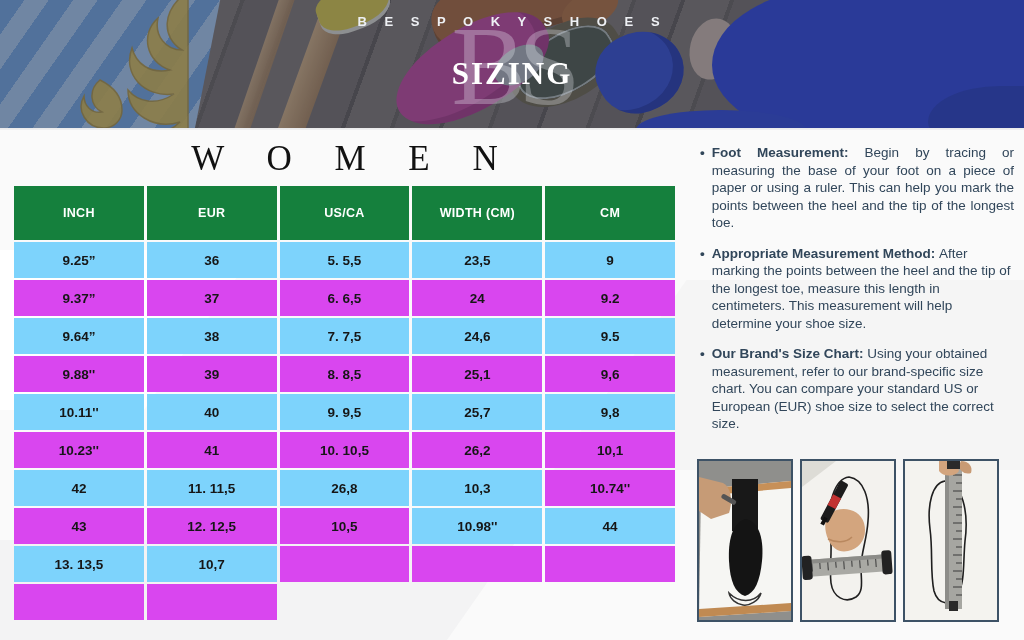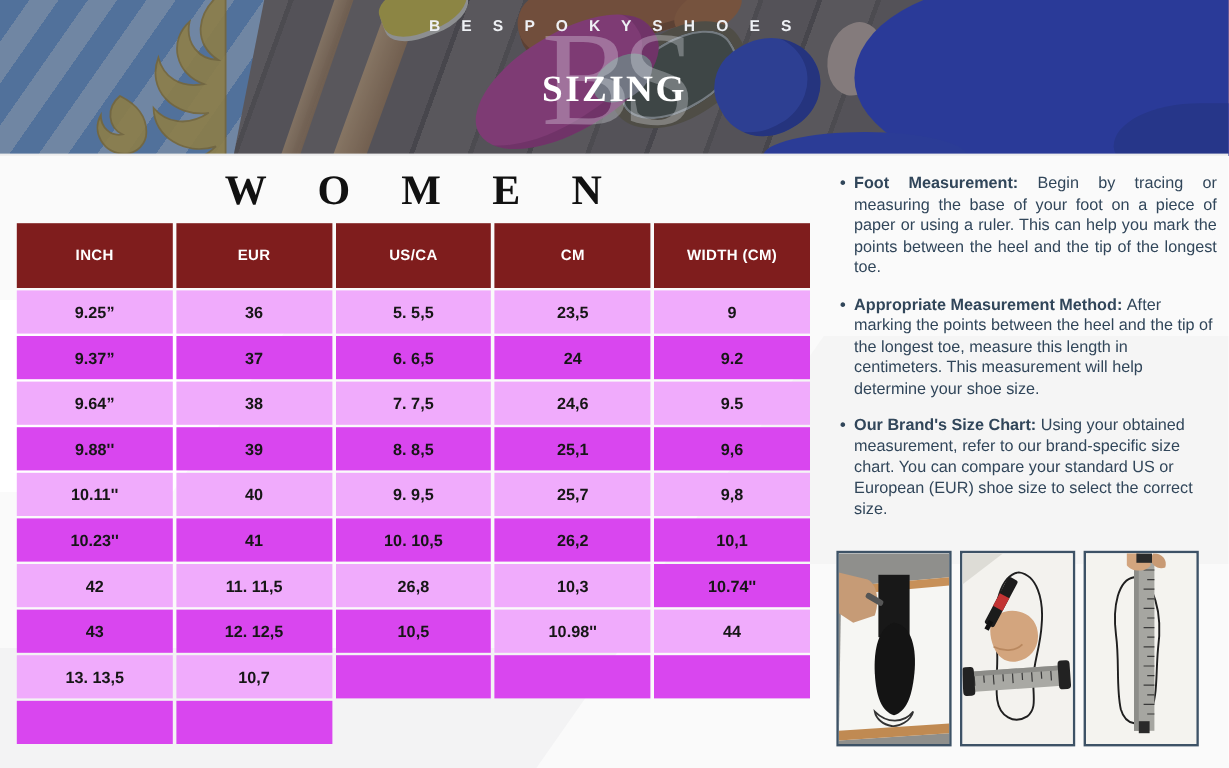--- a/index.html
+++ b/index.html
@@ -43,28 +43,28 @@
   .watermark{position:absolute; left:0; top:14px; width:100%; text-align:center;
     font-family:"Liberation Serif", serif; font-size:112px; line-height:104px; letter-spacing:-8px;
     color:rgba(240,242,248,0.30); font-weight:400;}
   .banner-title{position:absolute; left:0; top:56px; width:100%; text-align:center;
     font-family:"Liberation Serif", serif; font-size:31px; font-weight:700; letter-spacing:2px; color:#ffffff;}
   .banner-edge{position:absolute; left:0; top:128px; width:100%; height:4px; background:linear-gradient(#e9e9ea,#fafafa);}
 
   
   .left-col{position:absolute; left:14px; top:136px; width:661px;}
   .women-title{height:46px; line-height:46px; text-align:center;
-    font-family:"Liberation Serif", serif; font-size:35px; font-weight:700;
+    font-family:"Liberation Serif", serif; font-size:35px; font-weight:400;
     letter-spacing:17px; padding-left:17px; color:#111;}
   .size-table{display:grid; grid-template-columns:repeat(5,1fr); column-gap:3px; row-gap:2px; margin-top:4px;}
-  .size-table .th{height:54px; background:#7f1d1d; color:#fff; display:flex; align-items:center; justify-content:center;
+  .size-table .th{height:54px; background:#15803d; color:#fff; display:flex; align-items:center; justify-content:center;
     font-size:12.5px; font-weight:700; letter-spacing:.3px;}
   .size-table .td{height:36px; display:flex; align-items:center; justify-content:center;
     font-size:13.5px; font-weight:700; color:#161616;}
-  .size-table .shade-a{background:#f0abfc;}
+  .size-table .shade-a{background:#7dd3fc;}
   .size-table .shade-b{background:#d946ef;}
 
   
   .instructions{position:absolute; left:700px; top:144px; width:314px; color:#31465a;}
   .instruction{display:flex; gap:7px; margin-bottom:13px; font-size:13.5px; line-height:17.5px;}
   .instruction .bullet{flex:0 0 auto; font-weight:700; line-height:17.5px;}
   .instruction.justify p{text-align:justify;}
   .instruction p{margin:0;}
   .instruction strong{font-weight:700;}
   .instruction.i3{max-width:300px;}
@@ -113,22 +113,22 @@
     <div class="banner-edge"></div>
   </div>
 
   <div class="left-col">
     <div class="women-title">W O M E N</div>
     <div class="size-table">
 
     <div class="th">INCH</div>
         <div class="th">EUR</div>
         <div class="th">US/CA</div>
+        <div class="th">WIDTH (CM)</div>
         <div class="th">CM</div>
-        <div class="th">WIDTH (CM)</div>
         <div class="td shade-a">9.25”</div>
         <div class="td shade-a">36</div>
         <div class="td shade-a">5. 5,5</div>
         <div class="td shade-a">23,5</div>
         <div class="td shade-a">9</div>
         <div class="td shade-b">9.37”</div>
         <div class="td shade-b">37</div>
         <div class="td shade-b">6. 6,5</div>
         <div class="td shade-b">24</div>
         <div class="td shade-b">9.2</div>

